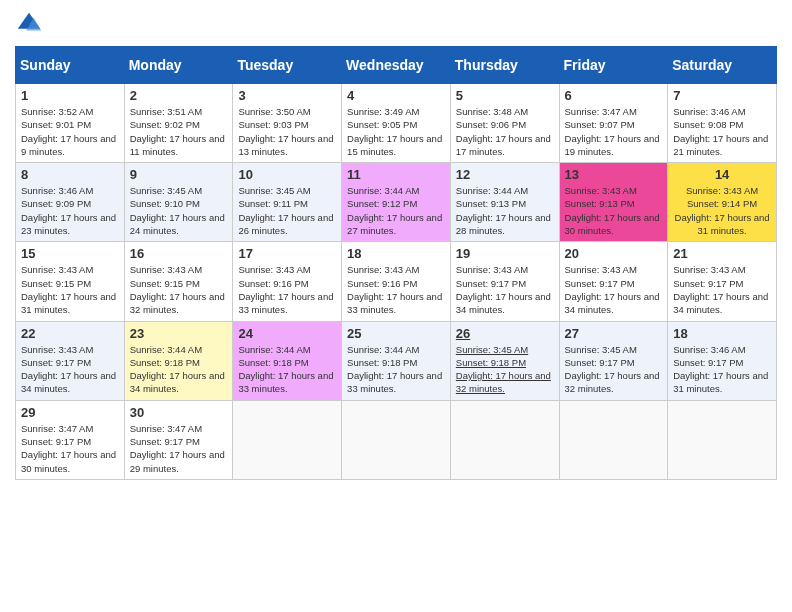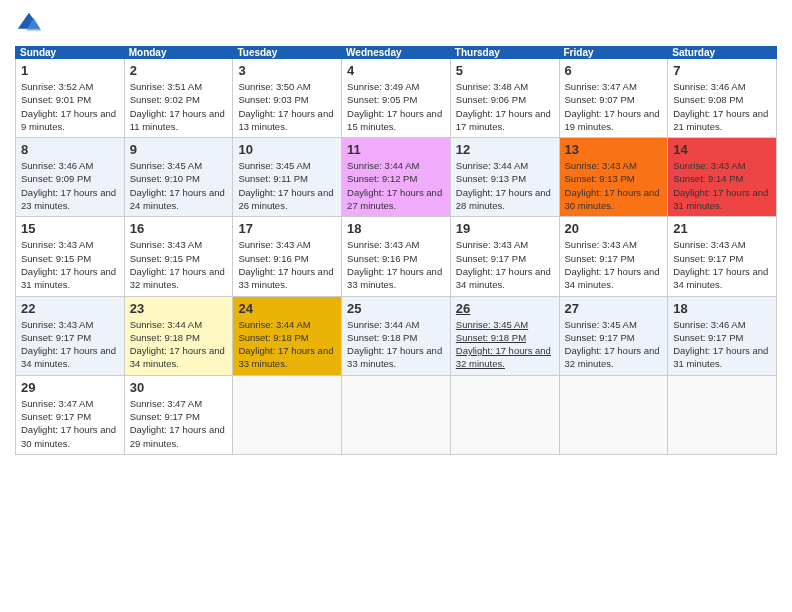--- a/index.html
+++ b/index.html
@@ -48,23 +48,23 @@
       color: #555;
     }
     .calendar {
       width: 100%;
       border-collapse: collapse;
       border: 1px solid #ccc;
     }
     .calendar th {
       background: #1a5fb4;
       color: white;
-      font-size: 10px;
-      font-weight: bold;
-      padding: 0 4px;
+      font-size: 14px;
+      font-weight: bold;
+      padding: 10px 4px;
       text-align: left;
       border: 1px solid #1a5fb4;
     }
     .calendar td {
       border: 1px solid #ccc;
       vertical-align: top;
       padding: 4px 5px;
       font-size: 10px;
       color: #333;
       width: calc(100% / 7);
@@ -170,25 +170,25 @@
             <div class="day-info">Sunrise: 3:45 AM<br>Sunset: 9:11 PM<br>Daylight: 17 hours and 26 minutes.</div>
           </td>
           <td style="background: #f0abfc;">
             <span class="day-number">11</span>
             <div class="day-info">Sunrise: 3:44 AM<br>Sunset: 9:12 PM<br>Daylight: 17 hours and 27 minutes.</div>
           </td>
           <td style="background: rgb(238, 242, 250);">
             <span class="day-number">12</span>
             <div class="day-info">Sunrise: 3:44 AM<br>Sunset: 9:13 PM<br>Daylight: 17 hours and 28 minutes.</div>
           </td>
-          <td style="background: #f97316;">
+          <td style="background: #ec4899;">
             <span class="day-number">13</span>
             <div class="day-info">Sunrise: 3:43 AM<br>Sunset: 9:13 PM<br>Daylight: 17 hours and 30 minutes.</div>
           </td>
-          <td style="background: #ef4444;">
+          <td style="background: #fde047; text-align: center;">
             <span class="day-number">14</span>
             <div class="day-info">Sunrise: 3:43 AM<br>Sunset: 9:14 PM<br>Daylight: 17 hours and 31 minutes.</div>
           </td>
         </tr>
         <tr>
           <td>
             <span class="day-number">15</span>
             <div class="day-info">Sunrise: 3:43 AM<br>Sunset: 9:15 PM<br>Daylight: 17 hours and 31 minutes.</div>
           </td>
           <td>
@@ -218,21 +218,21 @@
         </tr>
         <tr>
           <td style="background: rgb(238, 242, 250);">
             <span class="day-number">22</span>
             <div class="day-info">Sunrise: 3:43 AM<br>Sunset: 9:17 PM<br>Daylight: 17 hours and 34 minutes.</div>
           </td>
           <td style="background: #fef9c3;">
             <span class="day-number">23</span>
             <div class="day-info">Sunrise: 3:44 AM<br>Sunset: 9:18 PM<br>Daylight: 17 hours and 34 minutes.</div>
           </td>
-          <td style="background: #eab308;">
+          <td style="background: #f0abfc;">
             <span class="day-number">24</span>
             <div class="day-info">Sunrise: 3:44 AM<br>Sunset: 9:18 PM<br>Daylight: 17 hours and 33 minutes.</div>
           </td>
           <td style="background: rgb(238, 242, 250);">
             <span class="day-number">25</span>
             <div class="day-info">Sunrise: 3:44 AM<br>Sunset: 9:18 PM<br>Daylight: 17 hours and 33 minutes.</div>
           </td>
           <td style="background: rgb(238, 242, 250); text-decoration: underline;">
             <span class="day-number">26</span>
             <div class="day-info">Sunrise: 3:45 AM<br>Sunset: 9:18 PM<br>Daylight: 17 hours and 32 minutes.</div>

